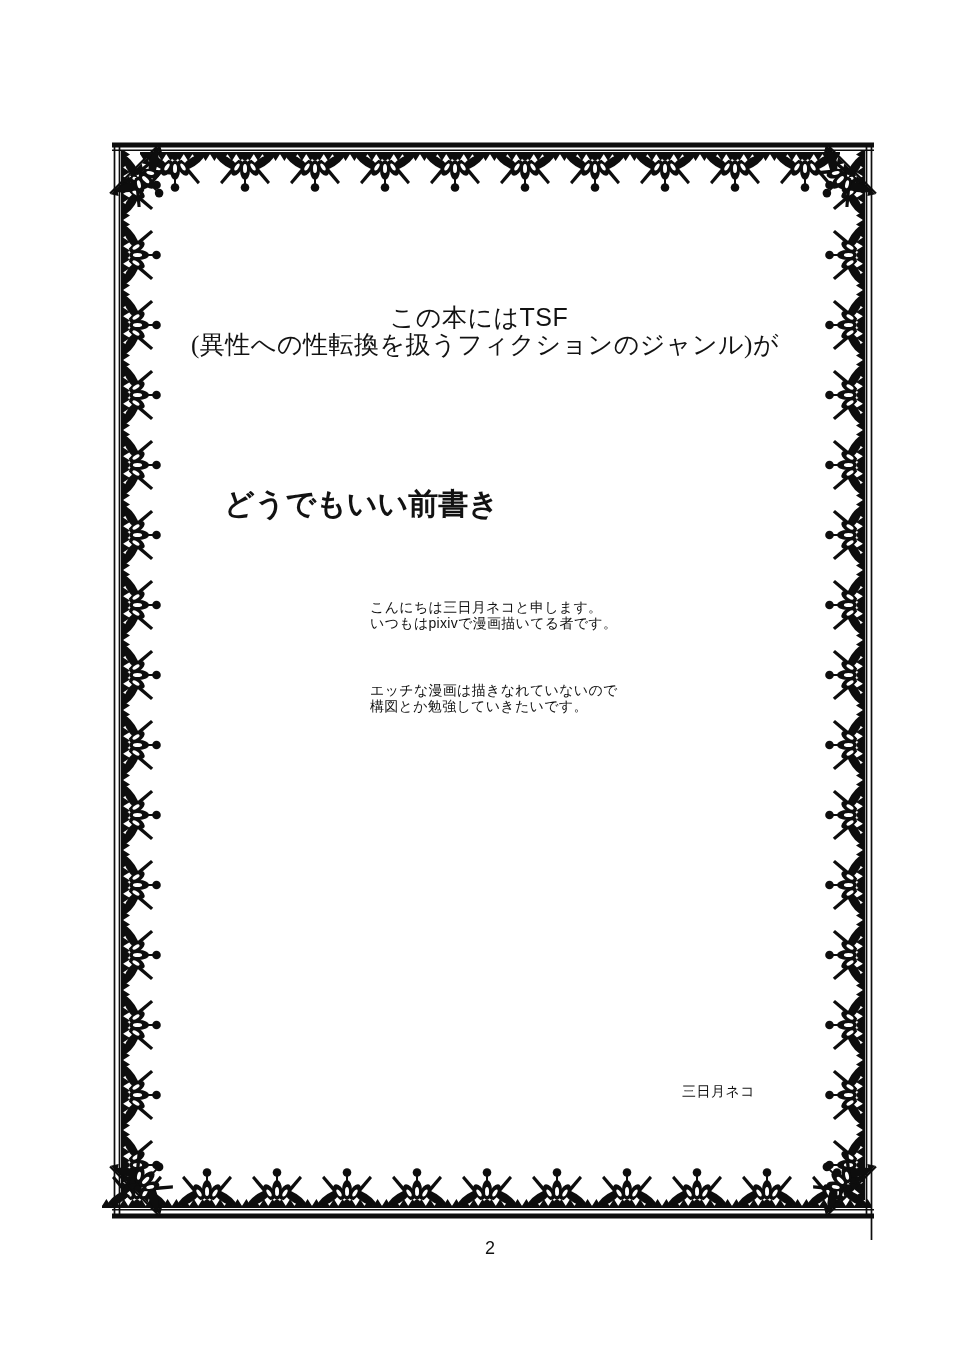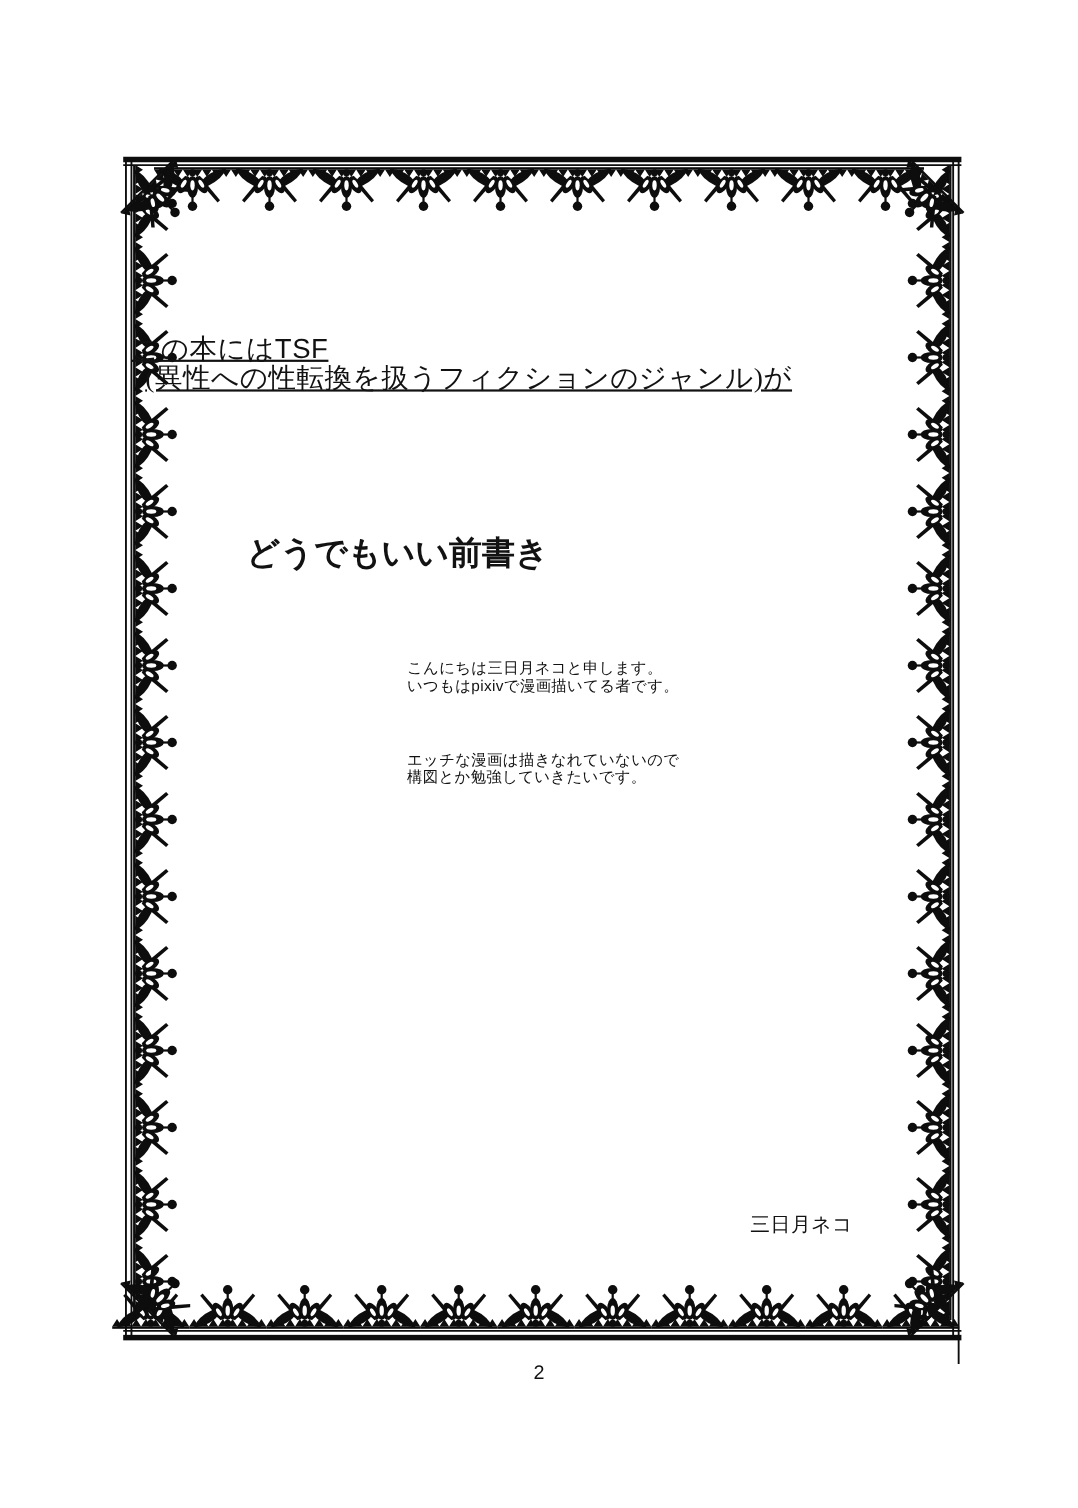--- a/index.html
+++ b/index.html
@@ -8,48 +8,46 @@
     background:#ffffff;
     position:relative;
     overflow:hidden;
     font-family:"Liberation Sans", sans-serif;
     color:var(--ink,#121212);
   }
   .layer{position:absolute;left:0;top:0;}
   svg#frame{width:980px;height:1371px;display:block;}
 
   .notice{
-    position:absolute;left:120px;top:303px;width:744px;
-    text-align:left;font-size:25px;line-height:28px;
+    position:absolute;left:107px;top:303px;width:744px;
+    text-align:center;font-size:25px;line-height:28px;
     letter-spacing:0.5px;
-    text-decoration:underline;
   }
   .notice .gothic{font-family:"Liberation Sans", sans-serif;}
   .notice .mincho{font-family:"Liberation Serif", serif;margin-left:12px;}
 
   .heading{
     position:absolute;left:224px;top:487px;margin:0;
     font-family:Liberation Serif, serif;font-weight:600;
     font-size:30px;line-height:34px;letter-spacing:0px;
   }
   .para{
     position:absolute;left:327px;
     font-size:14px;line-height:16px;
     font-family:"Liberation Sans", sans-serif;
     letter-spacing:0.3px;
     margin-left:43px;
   }
   .para1{top:599px;}
   .para2{top:682px;}
   .signature{
     position:absolute;left:682px;top:1083px;
-    font-size:18px;line-height:16px;
+    font-size:14px;line-height:16px;
     font-family:"Liberation Sans", sans-serif;
     letter-spacing:0.5px;
-    margin-top:22px;
   }
   .page-number{
     position:absolute;left:0;top:1238px;width:980px;
     text-align:center;font-size:18px;line-height:20px;
     font-family:"Liberation Sans", sans-serif;
   }
 </style>
 </head>
 <body style="--ink: #121212;">
 

